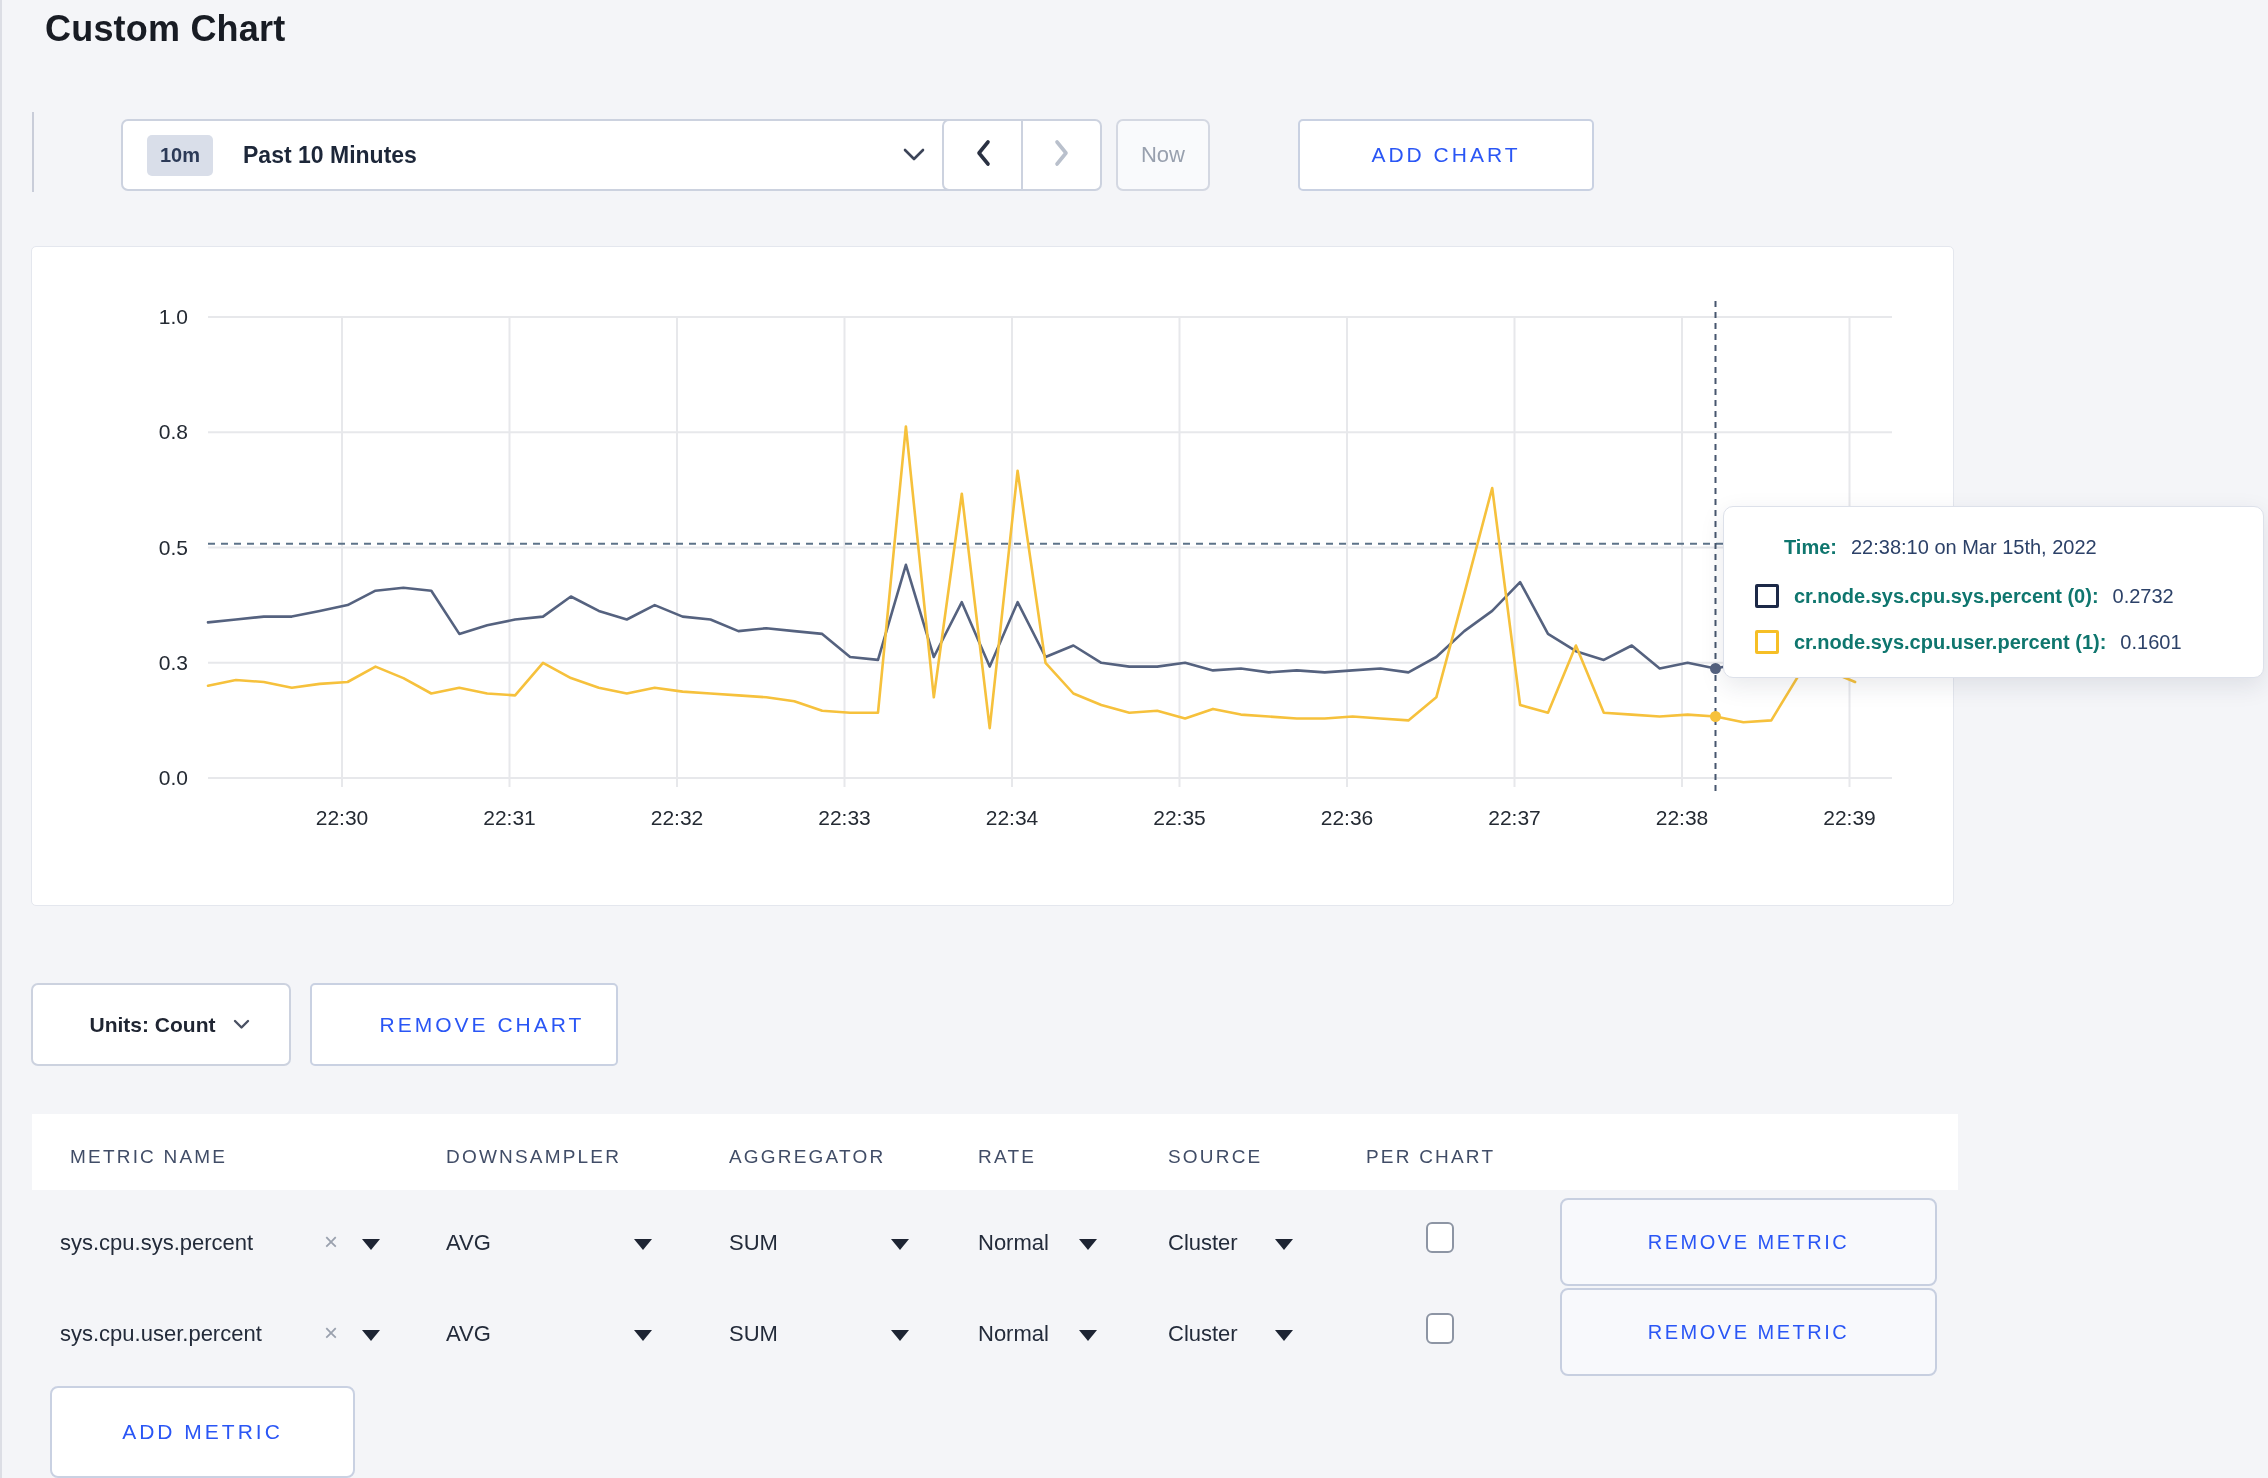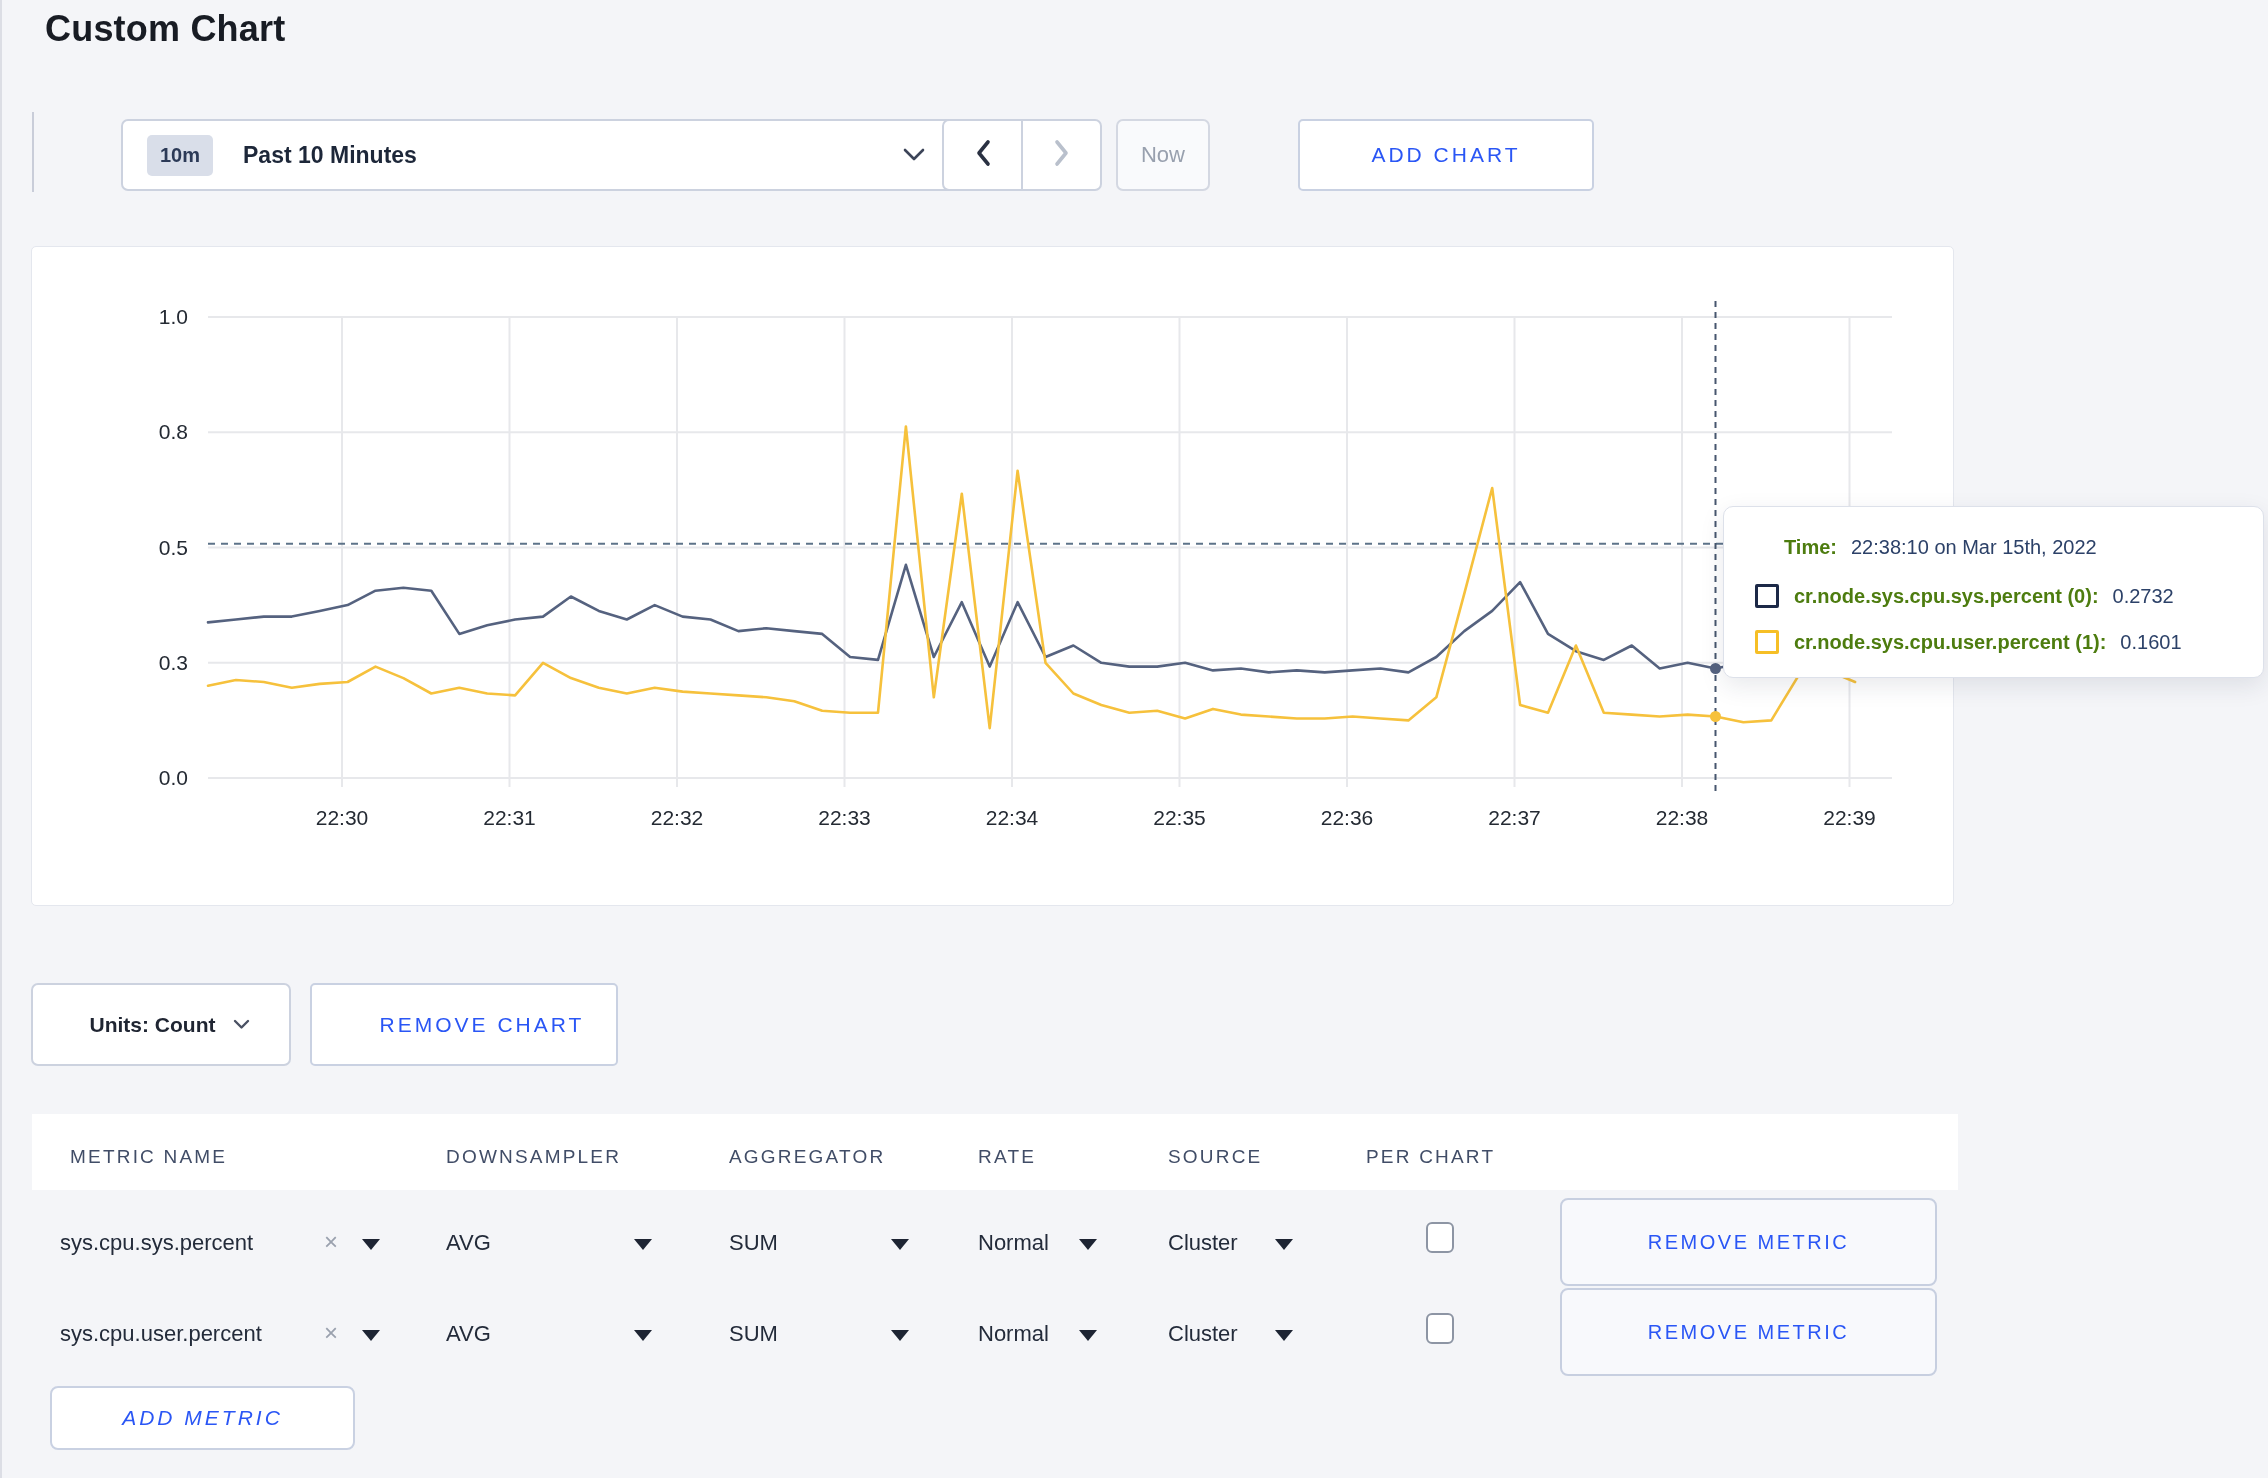--- a/index.html
+++ b/index.html
@@ -63,21 +63,21 @@
   .tooltip{
     left:1721px;top:506px;width:541px;height:172px;
     background:#fff;border:1px solid #dde1ea;border-radius:10px;
     box-shadow:0 8px 24px rgba(30,40,70,.10);
     z-index:5;box-sizing:border-box;
   }
   .tt-row{position:absolute;display:flex;align-items:center;height:26px;}
   .tt-row1{left:60px;top:27px;}
   .tt-row2{left:31px;top:76px;}
   .tt-row3{left:31px;top:122px;}
-  .tt-label{font-size:20px;font-weight:700;color:#4d7c0f;}
+  .tt-label{font-size:20px;font-weight:700;color:#0f766e;}
   .tt-value{font-size:20px;color:#2c4168;margin-left:14px;white-space:nowrap;}
   .tt-swatch{width:18px;height:18px;border-radius:2px;background:#fff;margin-right:15px;flex:none;}
   .sw-sys{border:3px solid #1c2947;}
   .sw-user{border:3px solid #f6bf26;}
   
   .units-btn{
     left:29px;top:983px;width:260px;height:83px;
     background:#fff;border:2px solid #ccd2df;border-radius:7px;
     display:flex;align-items:center;justify-content:center;gap:18px;
     font-size:21px;font-weight:700;color:#1f2532;box-sizing:border-box;cursor:pointer;padding-left:18px;
@@ -100,21 +100,21 @@
     position:absolute;left:1424px;width:24px;height:27px;
     background:#fff;border:2px solid #8d95a4;border-radius:6px;cursor:pointer;
   }
   .remove-metric-btn{
     position:absolute;left:1558px;width:377px;height:88px;
     background:#f8f9fc;border:2px solid #c7cfe0;border-radius:8px;
     display:flex;align-items:center;justify-content:center;
     color:#2a56f5;letter-spacing:2.5px;font-size:20px;
     box-sizing:border-box;cursor:pointer;
   }
-  .add-metric-btn{left:48px;top:1386px;width:305px;height:64px;border-radius:8px;font-style:italic;}
+  .add-metric-btn{left:48px;top:1386px;width:305px;height:92px;border-radius:8px;}
 </style>
 </head>
 <body>
 
 <div class="abs page-title">Custom Chart</div>
 
 <div class="abs toolbar-divider"></div>
 
 <div class="abs time-selector">
   <span class="time-badge">10m</span>

